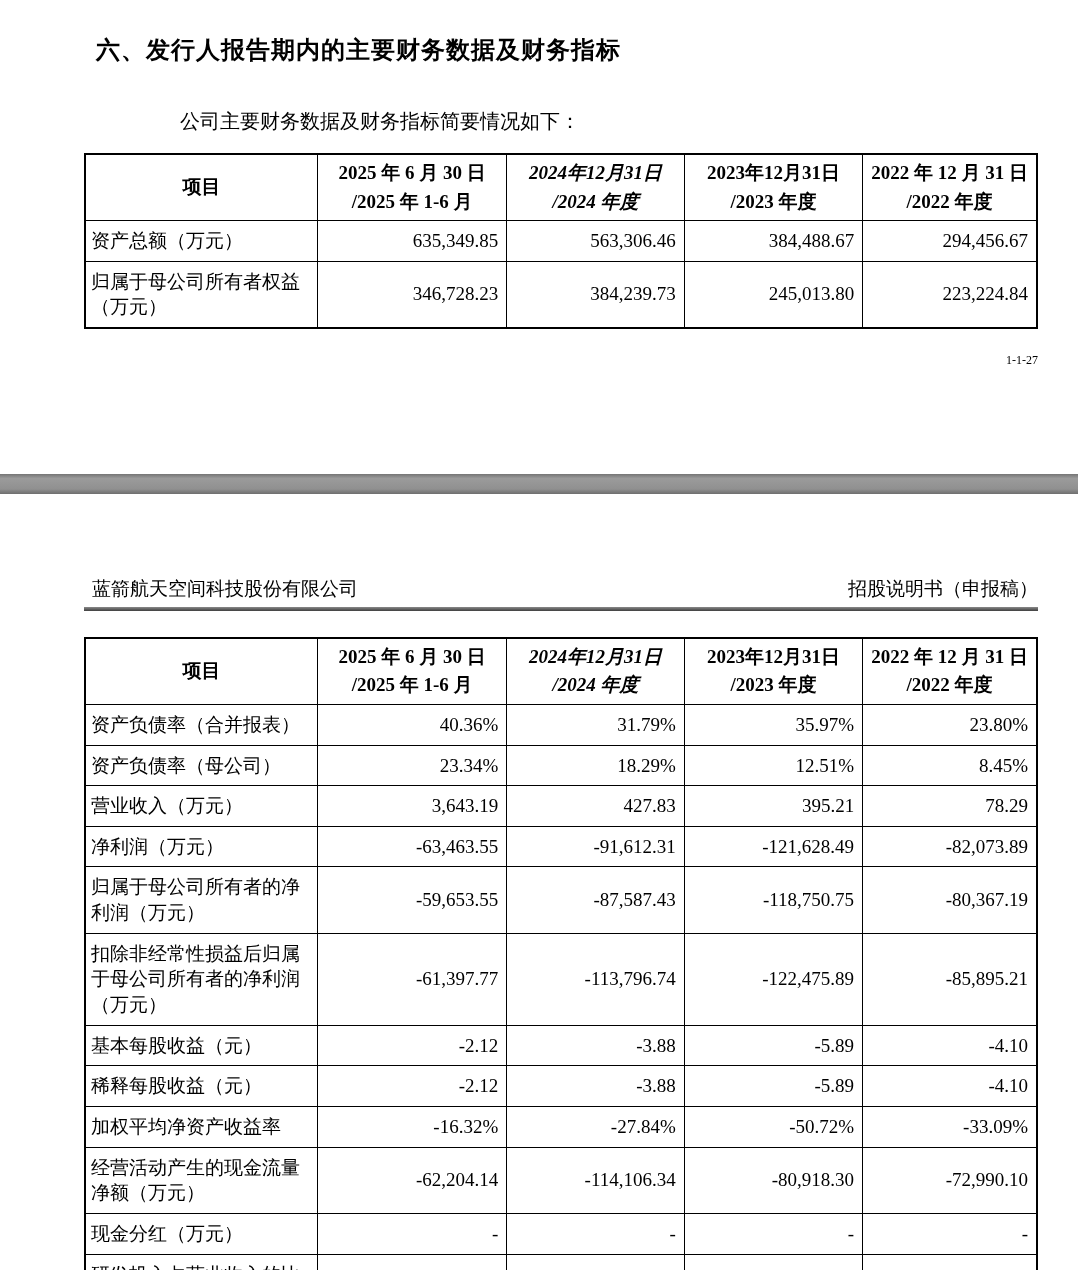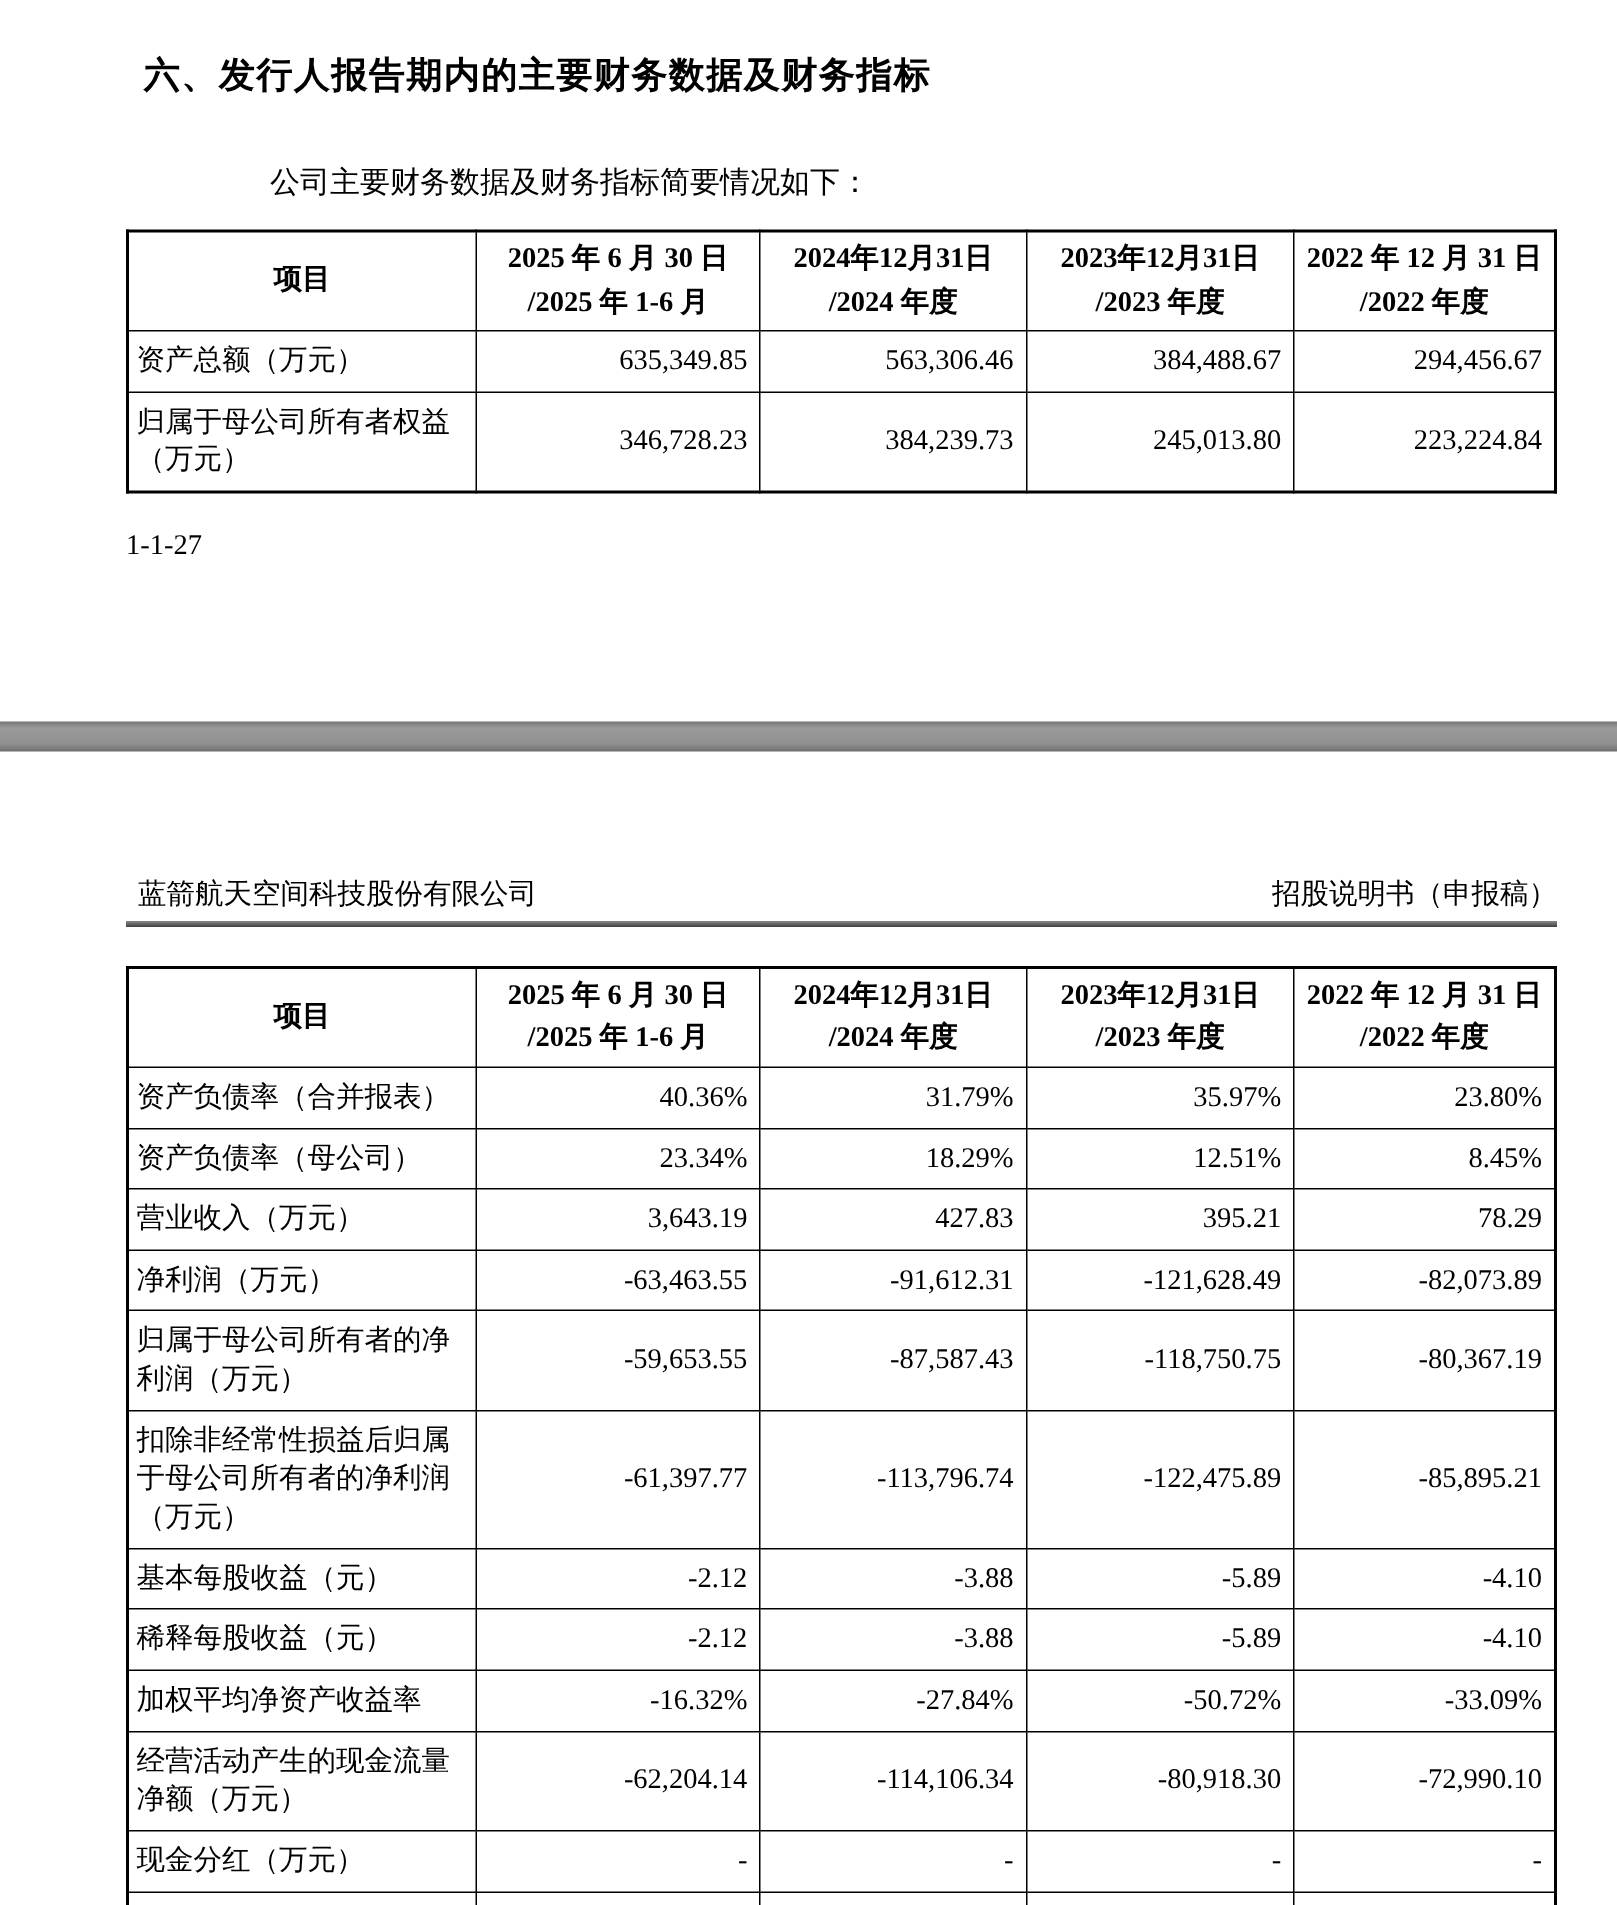--- a/index.html
+++ b/index.html
@@ -15,28 +15,28 @@
   .intro-text{font-size:20px;margin:42px 0 18px 96px;}
 
   
   table{width:100%;border-collapse:collapse;table-layout:fixed;}
   table, th, td{border:1px solid #000;}
   table{border-width:2px;}
   th{font-weight:bold;font-size:19px;text-align:center;vertical-align:middle;
      padding:4px 4px;line-height:1.5;}
   th:nth-child(1){width:24.6%;}
   th:nth-child(2){width:19.9%;}
-  th:nth-child(3){width:18.6%;}
+  th:nth-child(3){width:18.6%;font-style:italic;}
   th:nth-child(4){width:18.7%;}
   th:nth-child(5){width:18.2%;}
   td{font-size:19px;padding:7px 6px;line-height:1.35;vertical-align:middle;}
   td.label{text-align:left;padding-left:5px;}
   td.value{text-align:right;padding-right:8px;}
 
-  .page-number{font-size:19px;text-align:left;margin-top:24px;}
+  .page-number{font-size:12px;text-align:right;margin-top:24px;}
 
   
   .page-divider{
     height:20px;width:100%;margin-top:106px;
     background:linear-gradient(180deg,#757575 0%,#9b9b9b 22%,#909090 75%,#6e6e6e 100%);
   }
 
   
   .running-header{
     display:flex;justify-content:space-between;align-items:flex-end;

